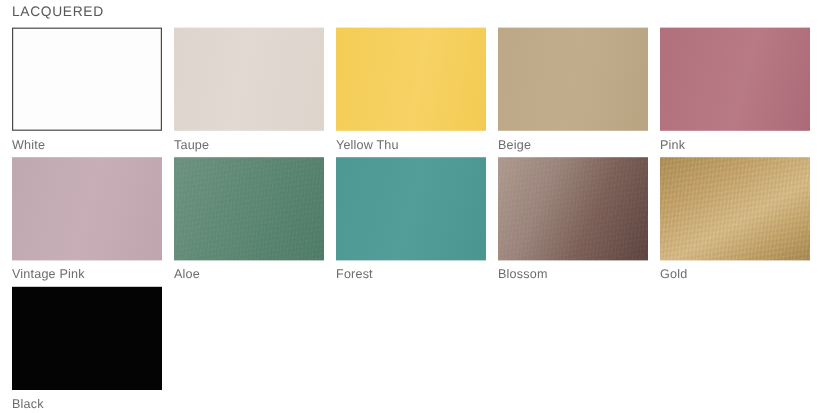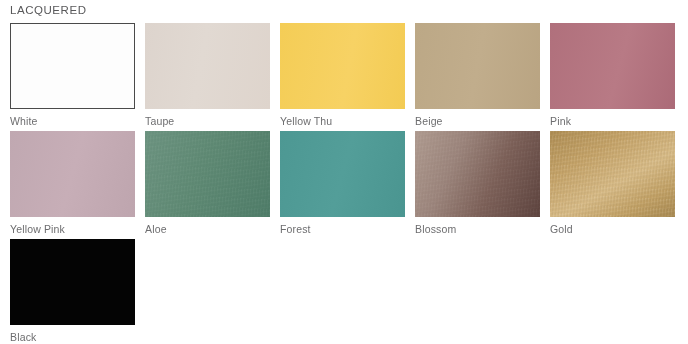--- a/index.html
+++ b/index.html
@@ -125,21 +125,21 @@
       <div class="swatch-cell">
         <div class="swatch-chip tex-none" style="background: linear-gradient(100deg, rgb(188, 168, 134) 0%, rgb(193, 173, 140) 50%, rgb(185, 164, 130) 100%);"></div>
         <span class="swatch-label">Beige</span>
       </div>
       <div class="swatch-cell">
         <div class="swatch-chip tex-none" style="background: linear-gradient(105deg, rgb(176, 112, 124) 0%, rgb(184, 122, 133) 55%, rgb(171, 106, 119) 100%);"></div>
         <span class="swatch-label">Pink</span>
       </div>
       <div class="swatch-cell">
         <div class="swatch-chip tex-none" style="background: linear-gradient(105deg, rgb(192, 168, 177) 0%, rgb(199, 174, 183) 50%, rgb(190, 165, 174) 100%);"></div>
-        <span class="swatch-label">Yellow Pink</span>
+        <span class="swatch-label">Vintage Pink</span>
       </div>
       <div class="swatch-cell">
         <div class="swatch-chip tex tex-soft" style="background: linear-gradient(115deg, rgb(109, 148, 129) 0%, rgb(95, 138, 116) 45%, rgb(79, 125, 105) 100%);"></div>
         <span class="swatch-label">Aloe</span>
       </div>
       <div class="swatch-cell">
         <div class="swatch-chip tex-none" style="background: linear-gradient(105deg, rgb(77, 152, 147) 0%, rgb(83, 158, 153) 50%, rgb(74, 149, 144) 100%);"></div>
         <span class="swatch-label">Forest</span>
       </div>
       <div class="swatch-cell">

